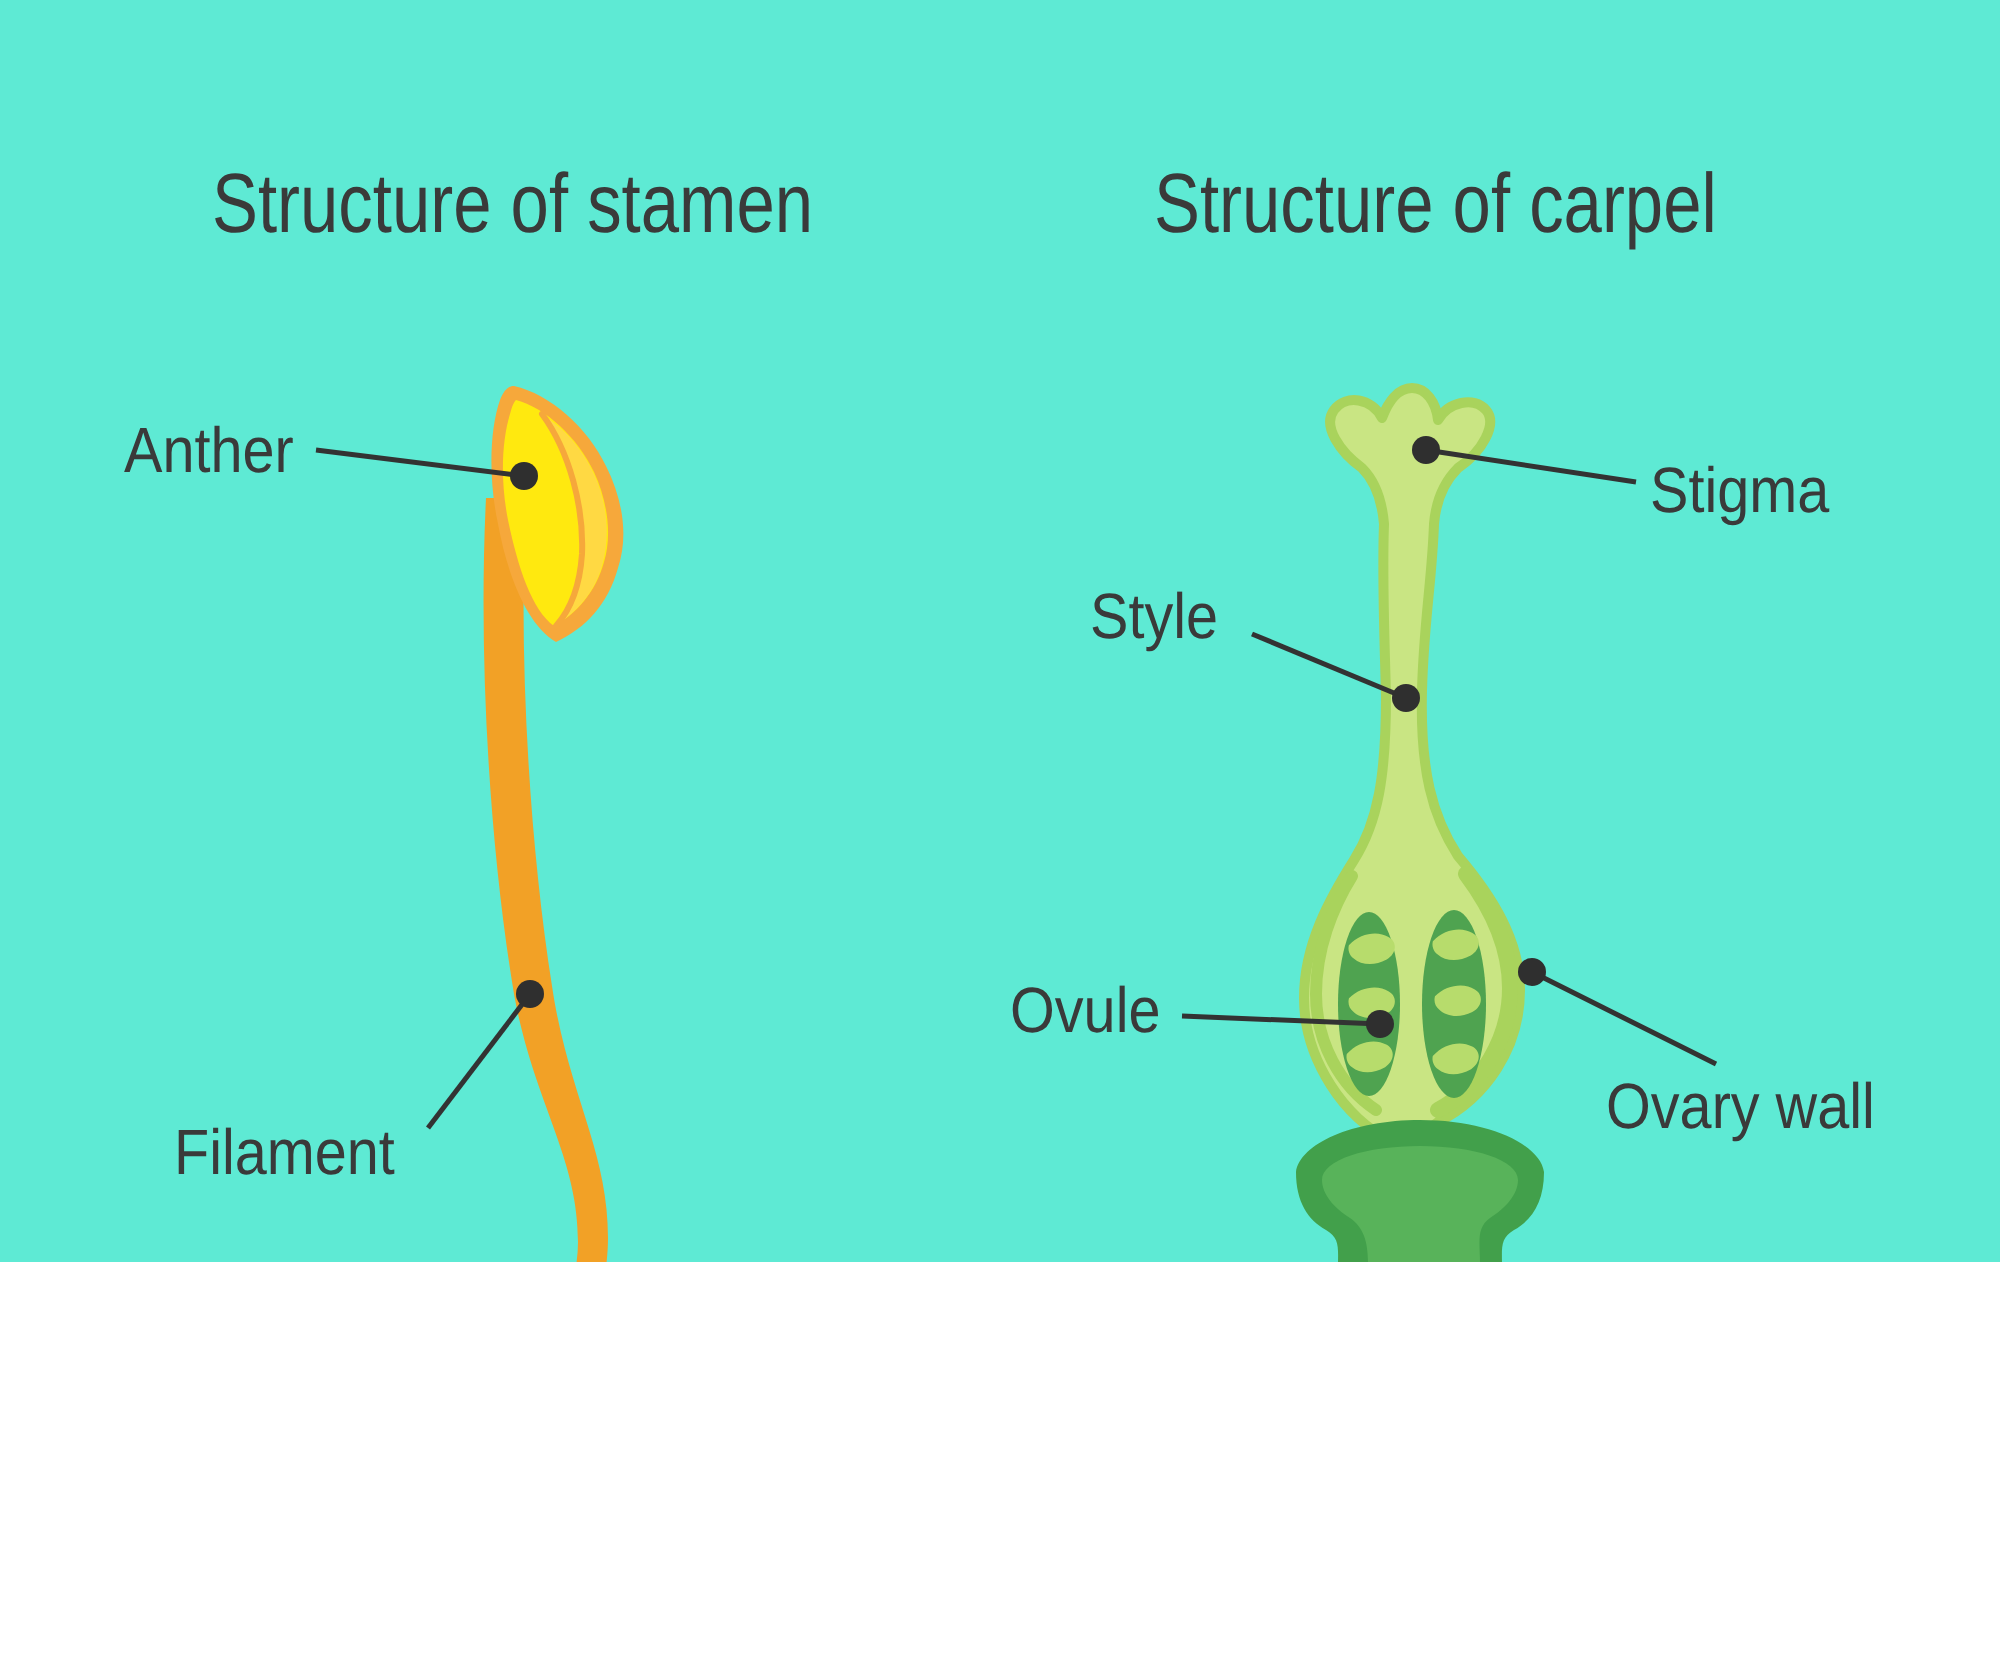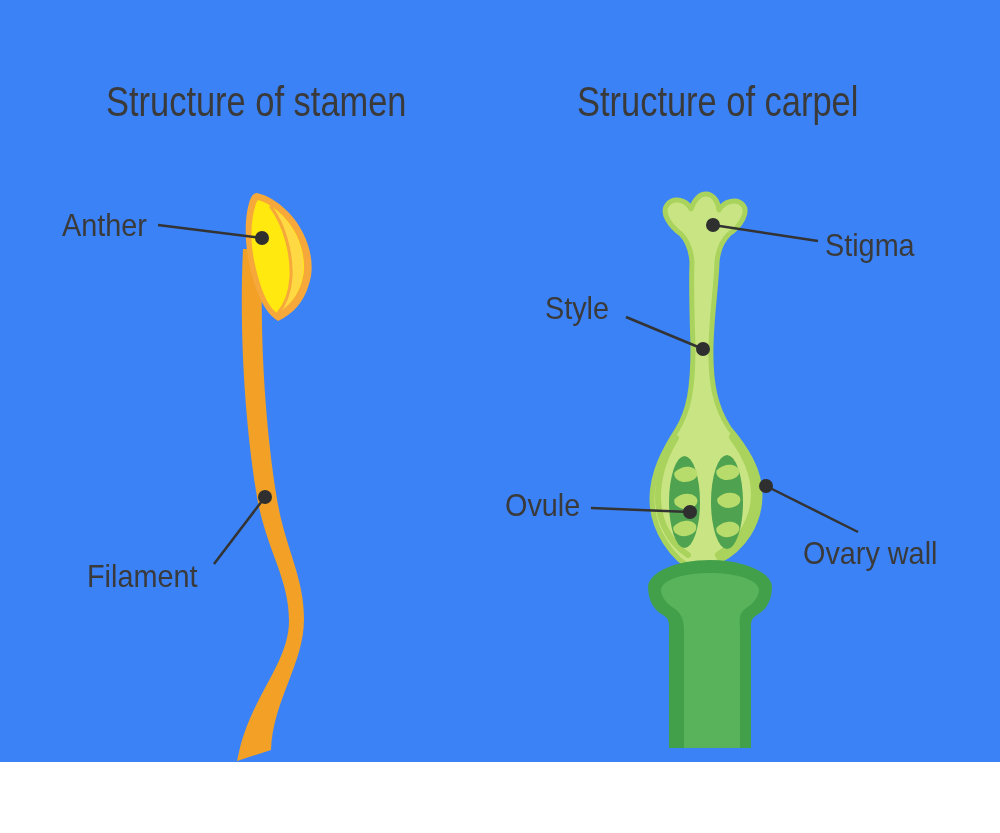--- a/index.html
+++ b/index.html
@@ -1,17 +1,17 @@
 <!DOCTYPE html>
 <html><head>
 <meta charset="utf-8">
 <style>
   html,body{margin:0;padding:0;background:#fff;}
   #canvas{
-    position:relative;width:1000px;height:762px;background:#3b82f6;
+    position:relative;width:1000px;height:631px;background:#5eead4;
     font-family:"Liberation Sans",sans-serif;overflow:hidden;
   }
   #art{position:absolute;left:0;top:0;}
   .ttl{
     position:absolute;font-size:42px;line-height:42px;color:#3a3a3a;
     white-space:nowrap;transform:scaleX(0.82);transform-origin:0 0;
     letter-spacing:0px;
   }
   .lbl{
     position:absolute;font-size:32px;line-height:32px;color:#3a3a3a;

